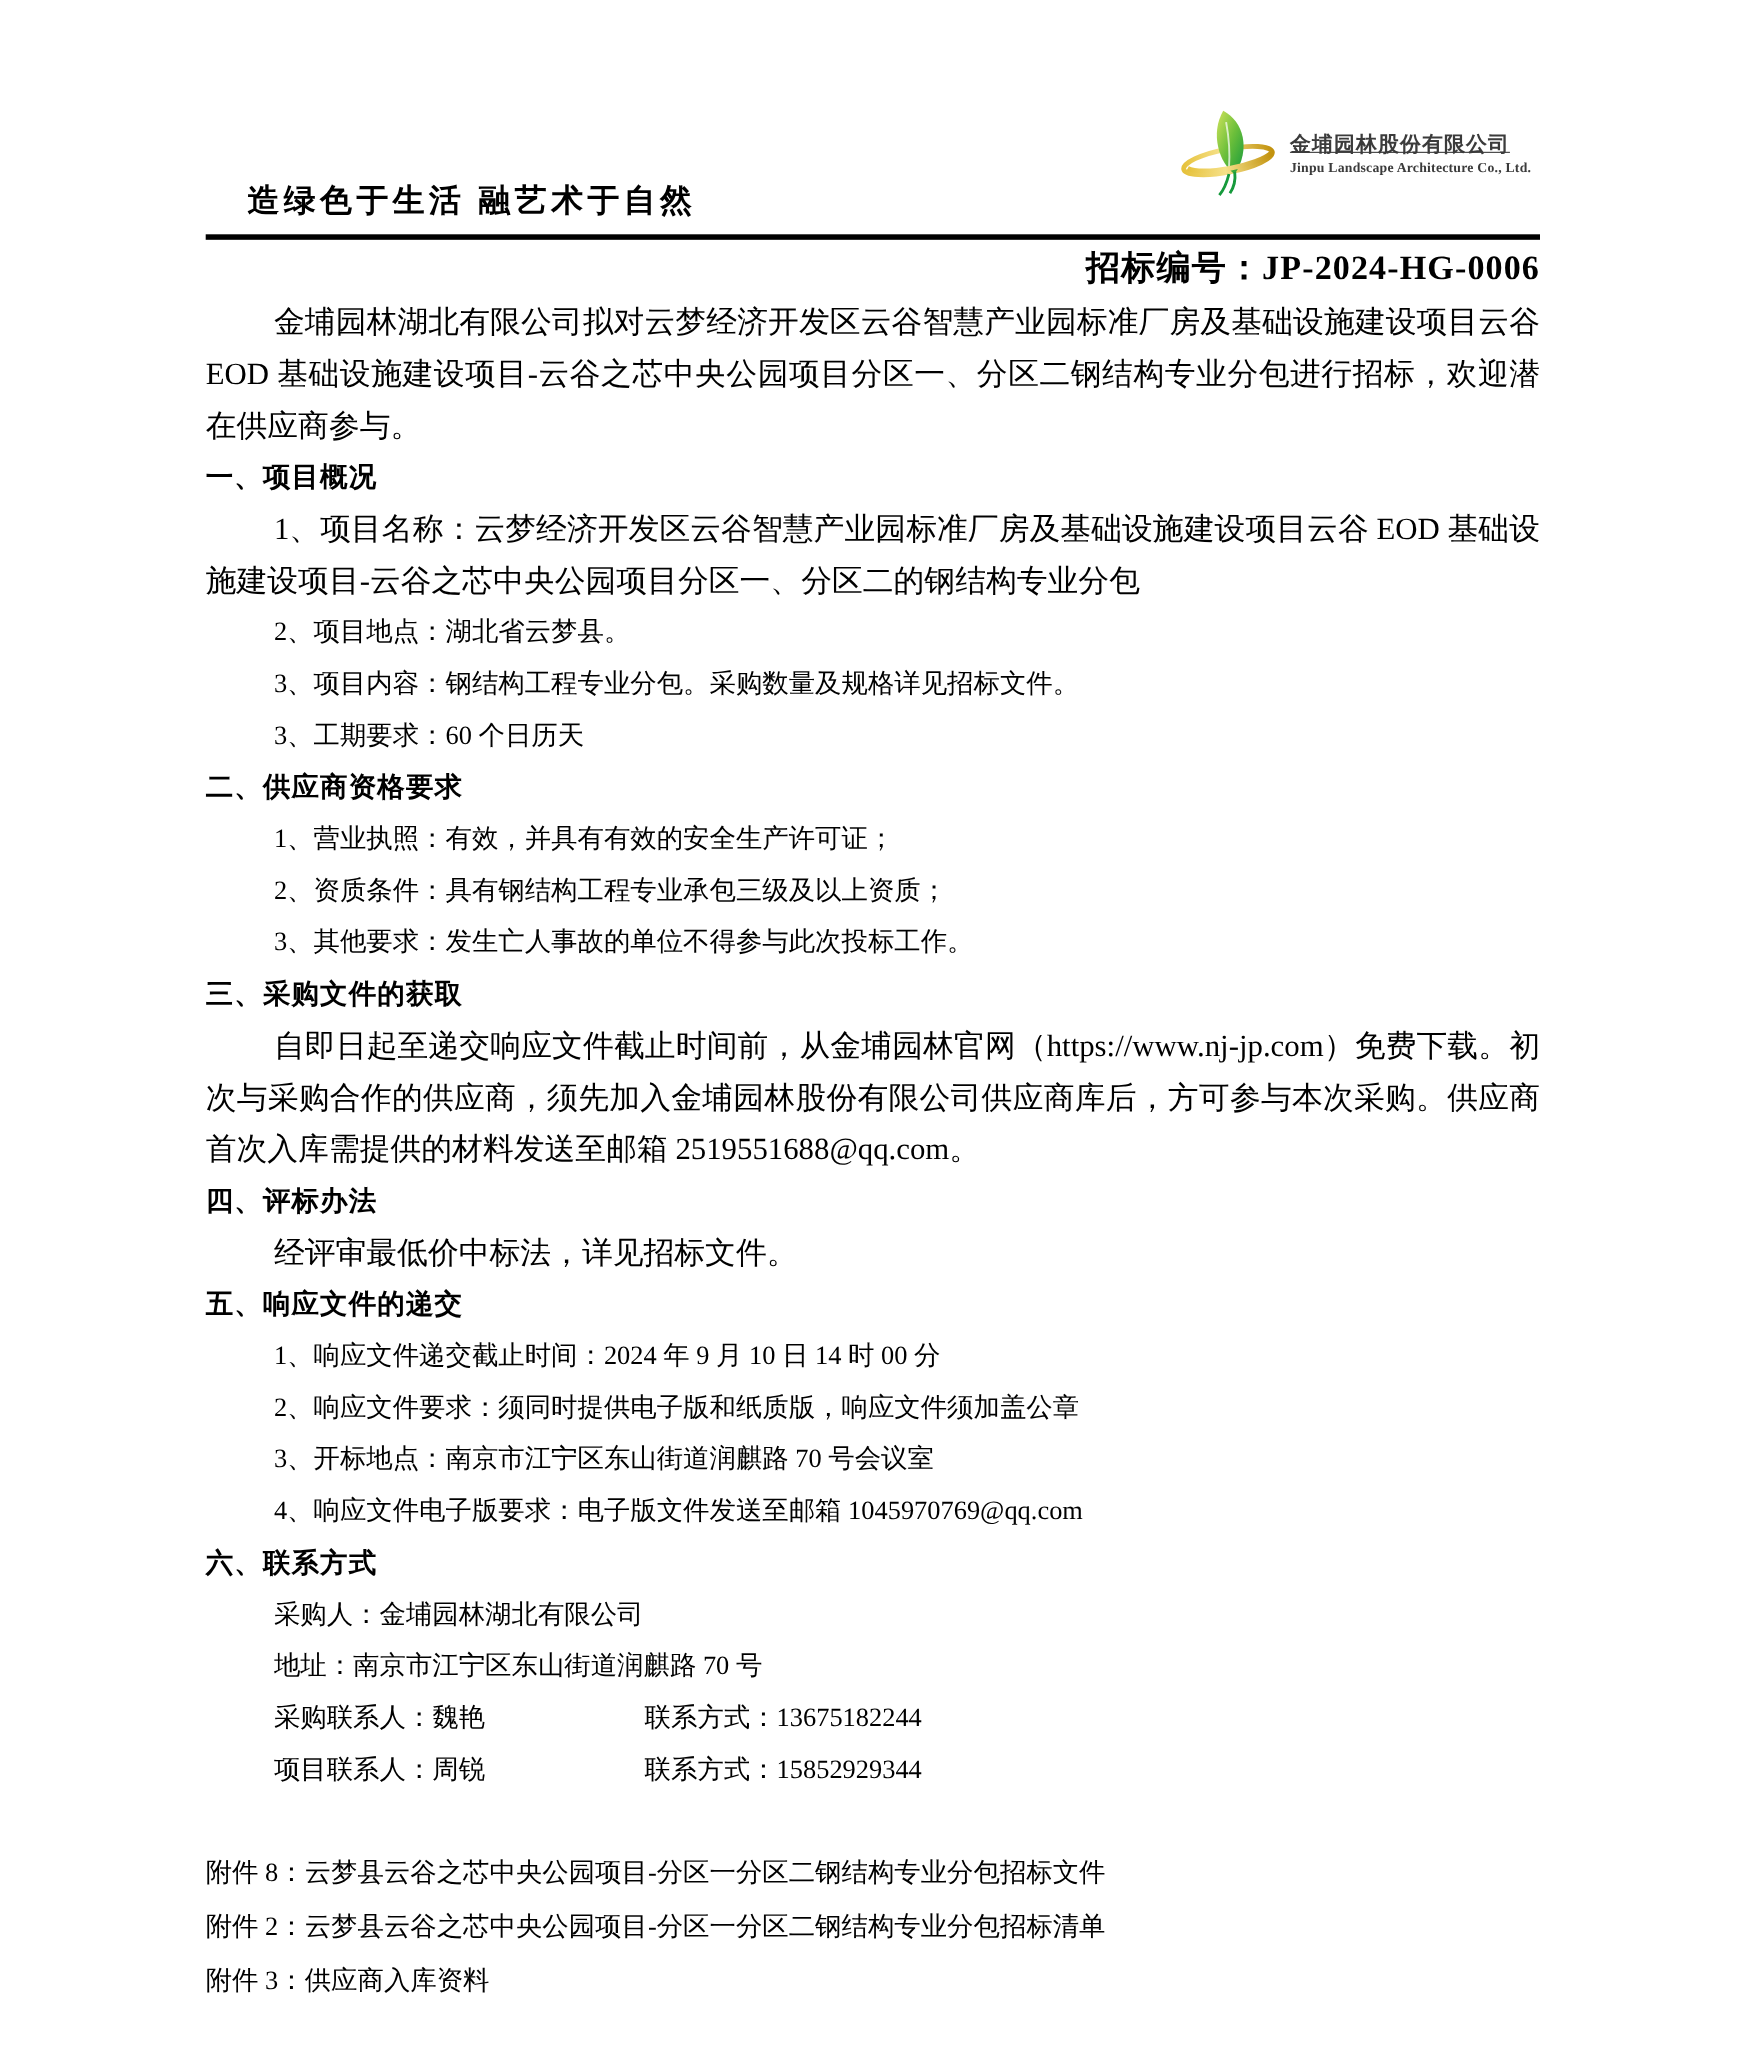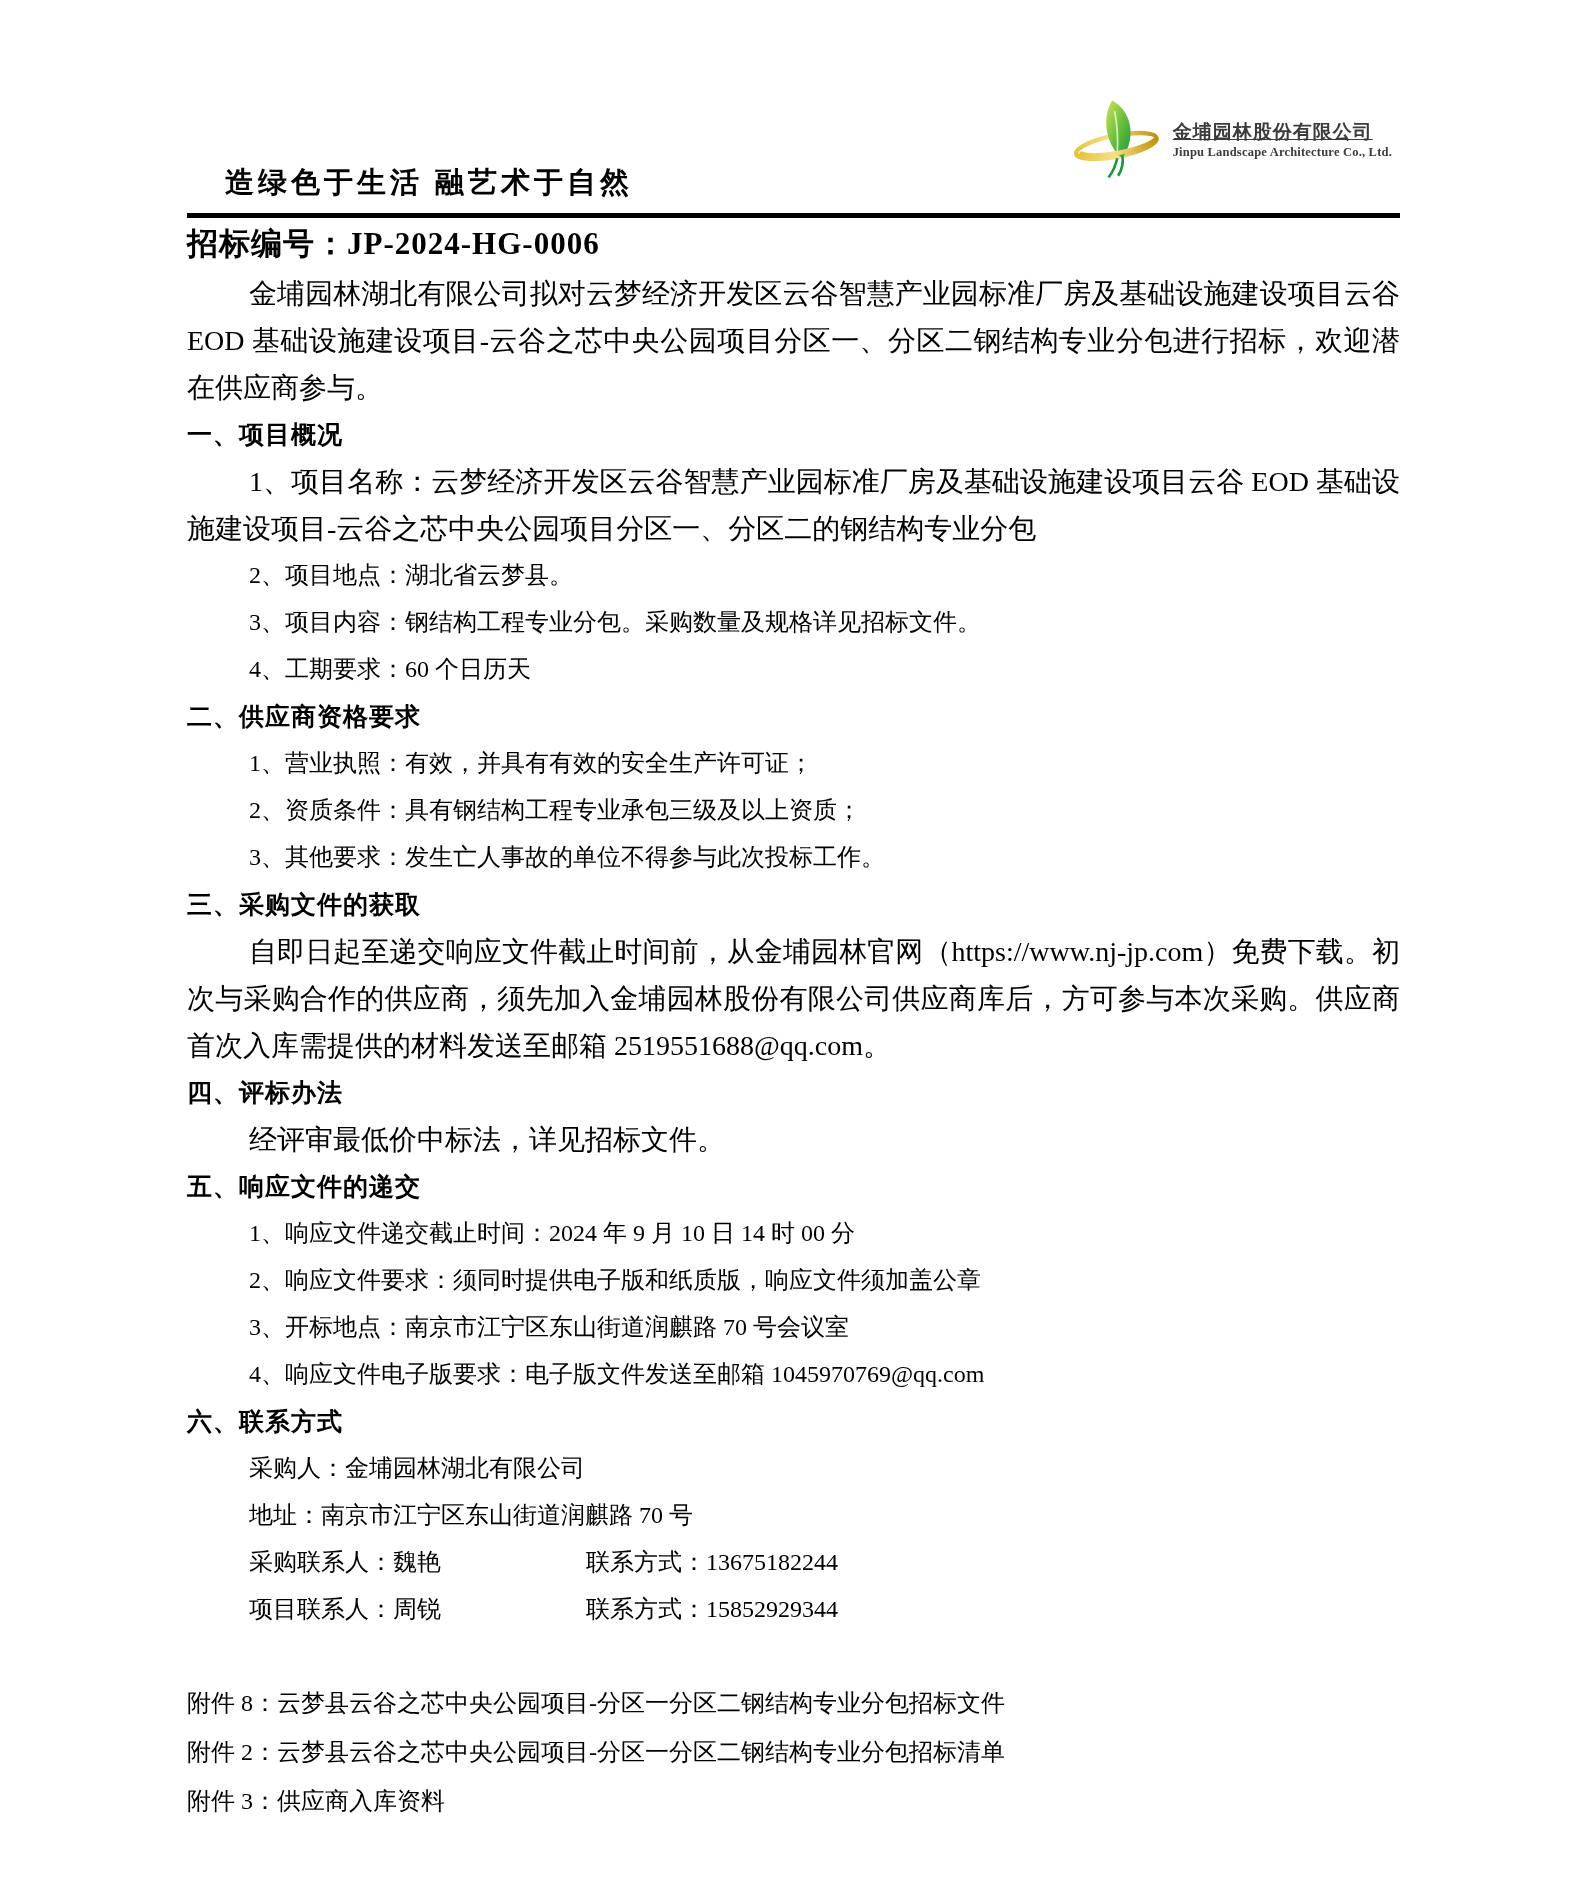--- a/index.html
+++ b/index.html
@@ -27,21 +27,21 @@
     font-family:"Liberation Sans","DejaVu Sans",sans-serif;
     font-weight:700; font-size:19px; letter-spacing:1px; color:#3b3b3b; line-height:26px;text-decoration:underline;
   }
   .logo-en {
     font-family:"Liberation Serif","DejaVu Serif",serif;
     font-weight:700; font-size:12.5px; color:#3b3b3b; line-height:15px; letter-spacing:0.2px;
   }
   .rule { border-top:5px solid #000; }
 
   .tender-no {
-    font-size:31px; font-weight:700; 
+    font-size:31px; font-weight:700; text-align:right;
     line-height:52px; letter-spacing:1px;
   }
 
   
   .line  { font-size:24px; line-height:47px; white-space:nowrap; }
   .indent{ padding-left:62px;font-family:Liberation Serif, serif; }
   .para  { font-size:28px; line-height:47px; text-indent:62px; text-align:justify; }
   .sec {
     font-family:"Liberation Sans","DejaVu Sans",sans-serif;
     font-size:25px; font-weight:700; line-height:47px; letter-spacing:1px;
@@ -92,21 +92,21 @@
 
   <div class="tender-no">招标编号：JP-2024-HG-0006</div>
 
   <p class="para">金埔园林湖北有限公司拟对云梦经济开发区云谷智慧产业园标准厂房及基础设施建设项目云谷 EOD 基础设施建设项目-云谷之芯中央公园项目分区一、分区二钢结构专业分包进行招标，欢迎潜在供应商参与。</p>
 
   <section>
     <h2 class="sec">一、项目概况</h2>
     <p class="para">1、项目名称：云梦经济开发区云谷智慧产业园标准厂房及基础设施建设项目云谷 EOD 基础设施建设项目-云谷之芯中央公园项目分区一、分区二的钢结构专业分包</p>
     <div class="line indent">2、项目地点：湖北省云梦县。</div>
     <div class="line indent">3、项目内容：钢结构工程专业分包。采购数量及规格详见招标文件。</div>
-    <div class="line indent">4、工期要求：60 个日历天</div>
+    <div class="line indent">3、工期要求：60 个日历天</div>
   </section>
 
   <section>
     <h2 class="sec">二、供应商资格要求</h2>
     <div class="line indent">1、营业执照：有效，并具有有效的安全生产许可证；</div>
     <div class="line indent">2、资质条件：具有钢结构工程专业承包三级及以上资质；</div>
     <div class="line indent">3、其他要求：发生亡人事故的单位不得参与此次投标工作。</div>
   </section>
 
   <section>

